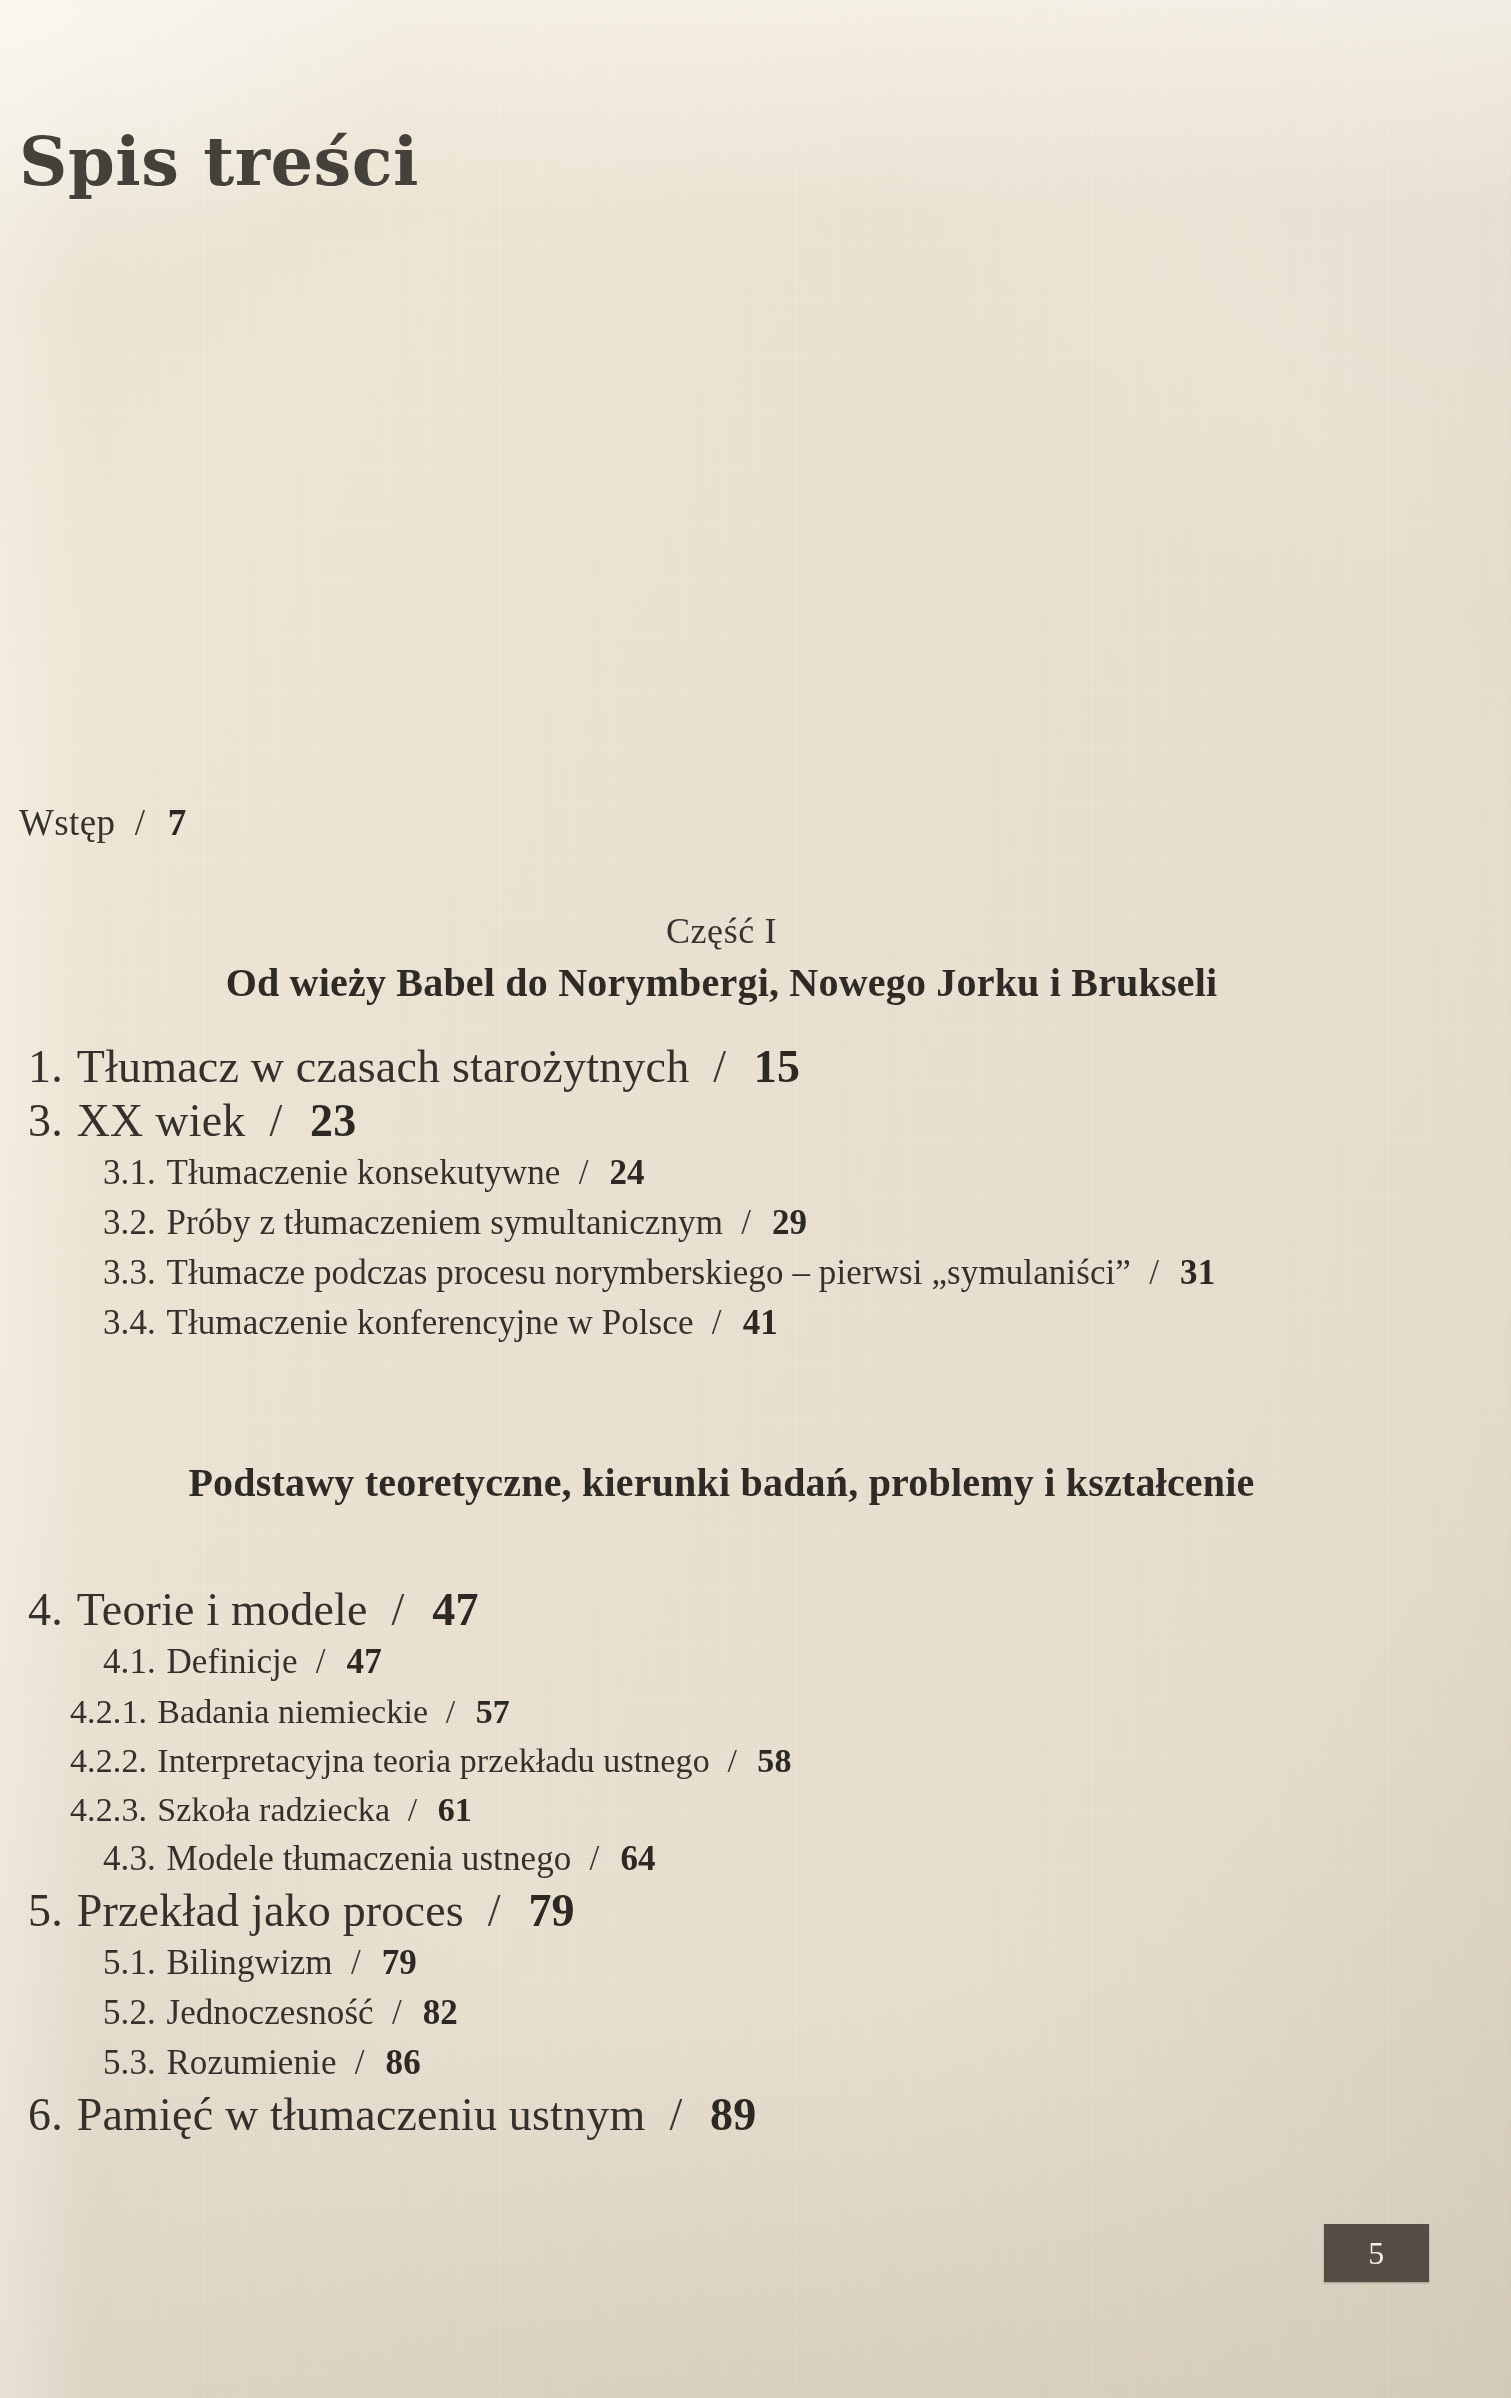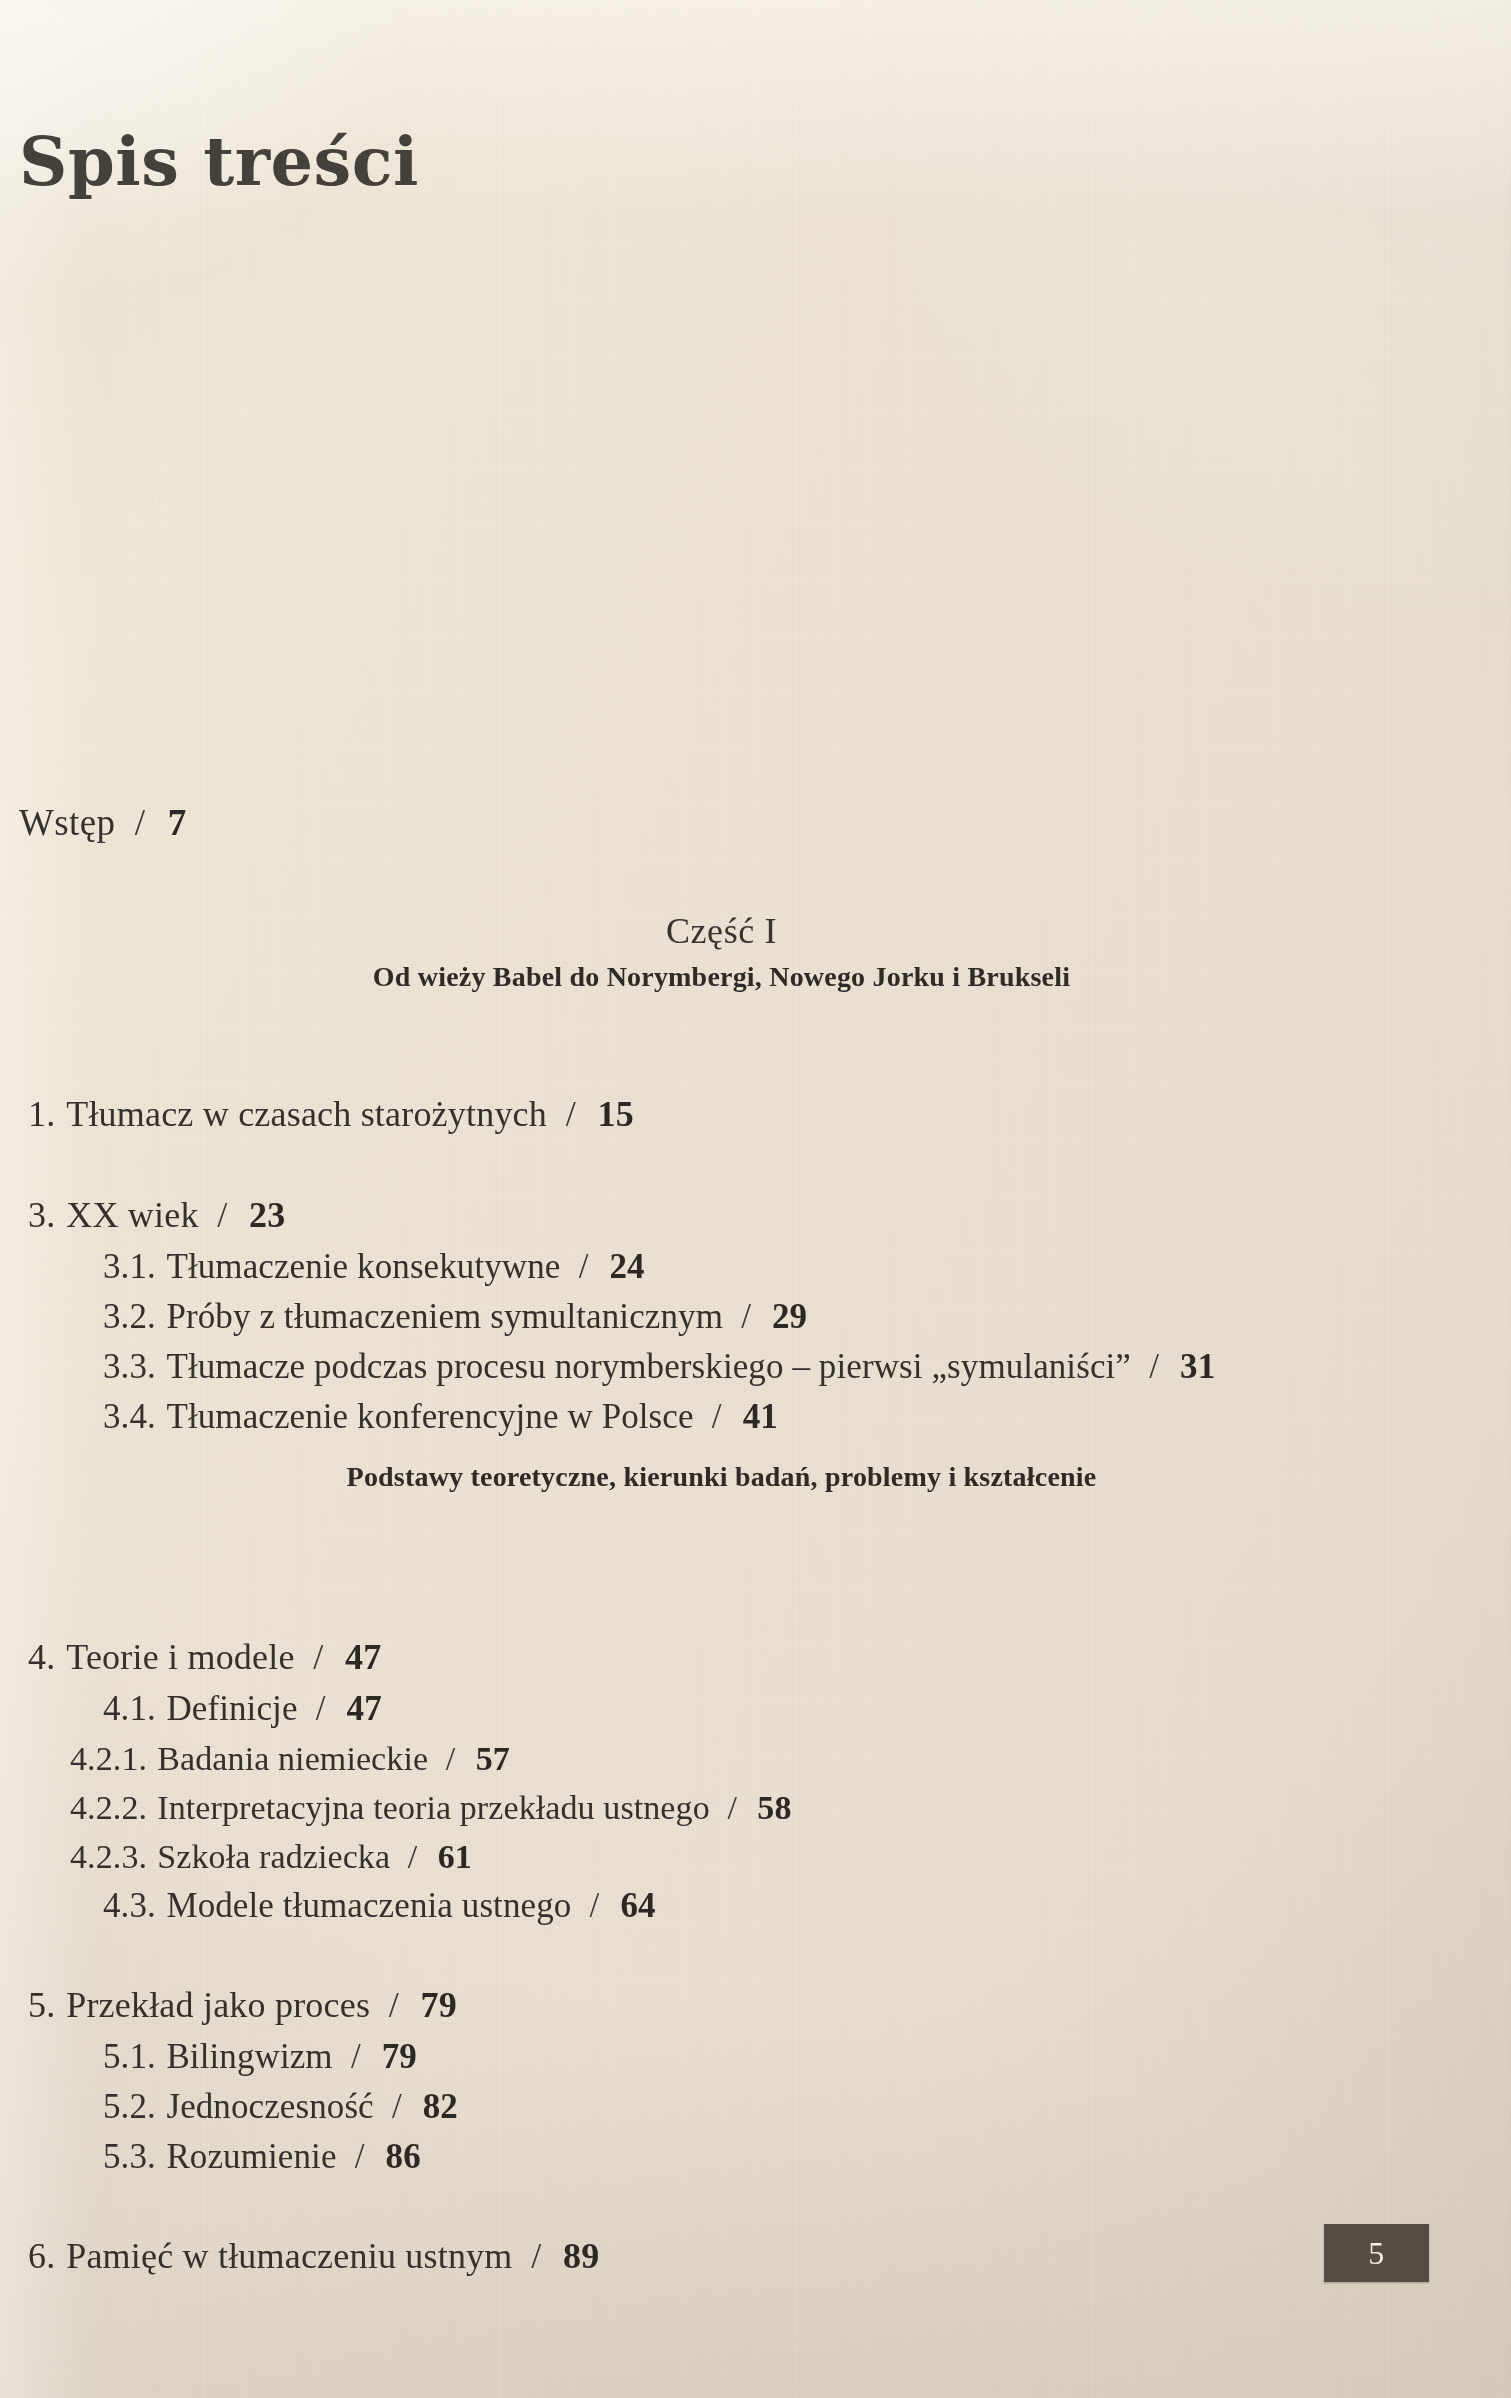--- a/index.html
+++ b/index.html
@@ -86,21 +86,21 @@
   }
   .part-label {
     font-size: 36px;
     font-weight: 400;
     letter-spacing: 0.6px;
     color: #37342f;
     line-height: 1.05;
   }
   .part-title {
     margin-top: 11.2px;
-    font-size: 28px;
+    font-size: 40px;
     font-weight: 700;
     letter-spacing: 0.2px;
     color: #2e2b26;
     line-height: 1.05;
   }
 
   #part-1 { top: 913px; }
   #part-2 { top: 1451px; }
 
   
@@ -116,24 +116,23 @@
   #list-2 { top: 1583px; }
 
   .toc-entry {
     display: block;
     white-space: nowrap;
     color: #34312c;
   }
 
   .lvl-1 {
     margin-left: 28px;
-    font-size: 36px;
+    font-size: 46px;
     line-height: 54px;
     letter-spacing: 0.2px;
-    margin-top: 47px;
   }
   .lvl-2 {
     margin-left: 103px;
     font-size: 35px;
     line-height: 50px;
     letter-spacing: 0.1px;
   }
   .lvl-3 {
     margin-left: 70px;
     font-size: 34px;

